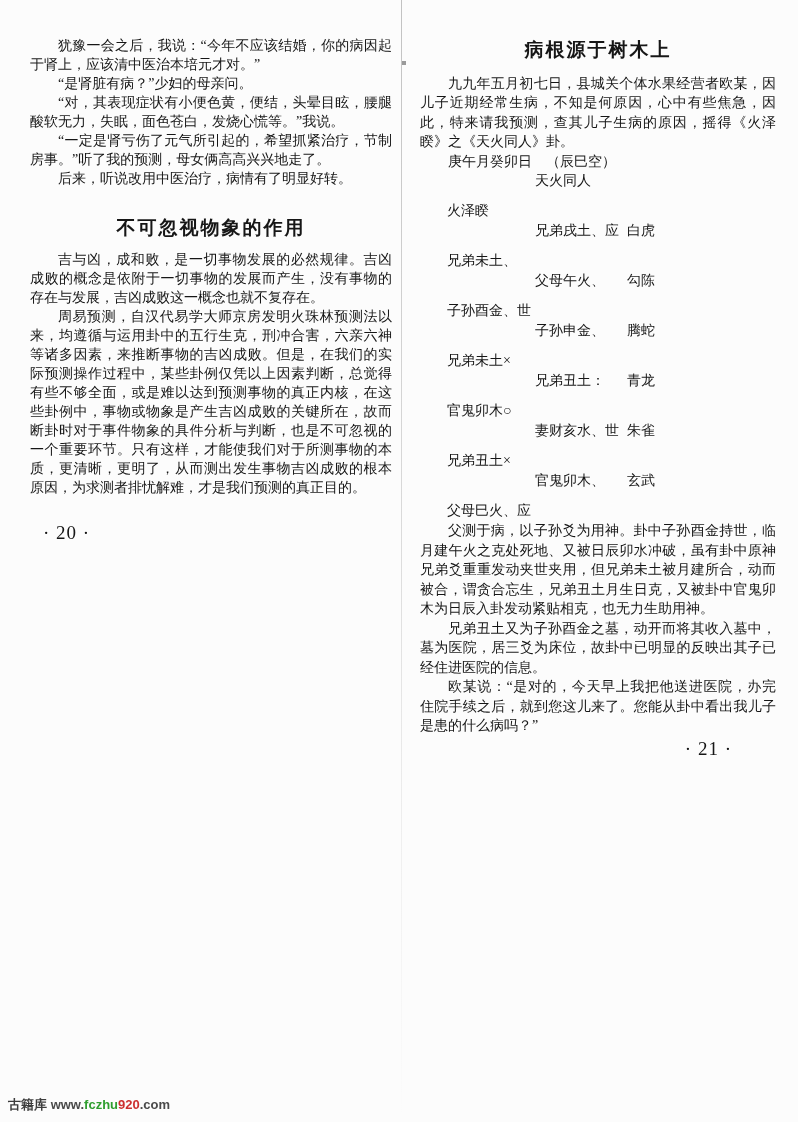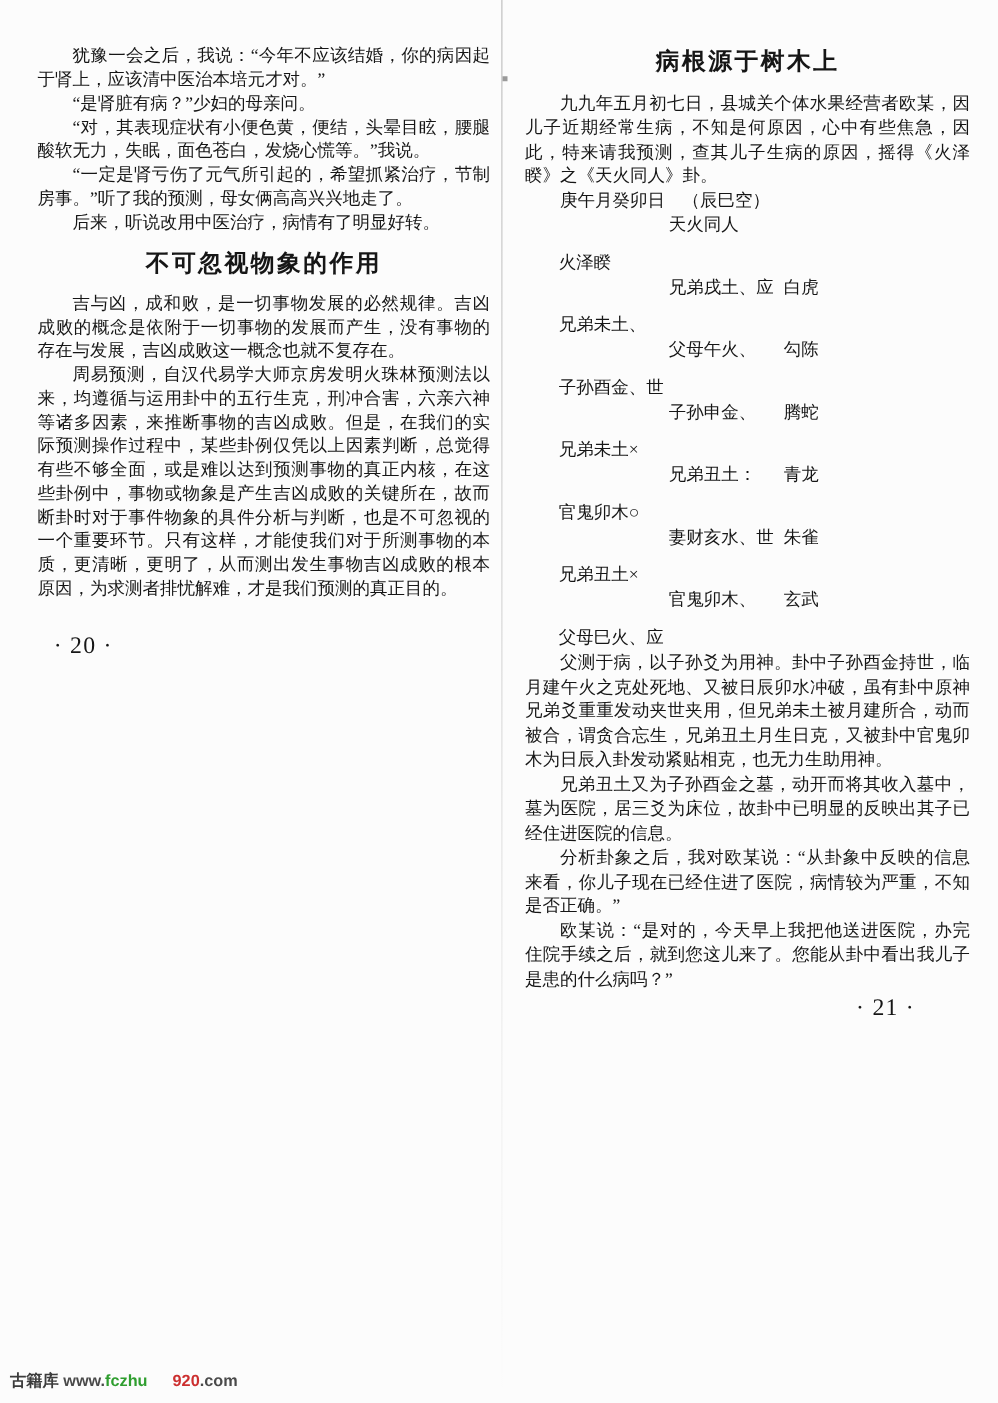--- a/index.html
+++ b/index.html
@@ -50,21 +50,21 @@
     line-height: 19.5px;
   }
   p {
     margin: 0;
     text-indent: 2em;
   }
   h2 {
     font-size: 19px;
     font-weight: 700;
     text-align: center;
-    margin: 14px 0 13px 0;
+    margin: 30px 0 13px 0;
     letter-spacing: 2px;
     text-indent: 0;
   }
   .col-right h2 {
     margin: 0 0 14px 0;
   }
   .date-line {
     text-indent: 2em;
   }
   .hex-table {
@@ -98,21 +98,21 @@
     position: absolute;
     left: 8px;
     top: 1096px;
     font-family: "Liberation Sans", "DejaVu Sans", sans-serif;
     font-size: 13px;
     font-weight: 700;
     color: #3c3c3c;
     white-space: nowrap;
   }
   .wm-green { color: #2f9e2f; }
-  .wm-red   { color: #cc2f2f; padding-left: 20px; }
+  .wm-red   { color: #cc2f2f; }
   .wm-gray  { color: #4a4a4a; }
 </style>
 </head>
 <body>
 
 <div class="gutter"></div>
 <div class="speck"></div>
 
 <div class="col col-left">
   <p>犹豫一会之后，我说：“今年不应该结婚，你的病因起于肾上，应该清中医治本培元才对。”</p>
@@ -168,21 +168,20 @@
     </div>
     <div class="hex-row">
       <span class="hex-c1">父母巳火、应</span>
       <span class="hex-c2">官鬼卯木、</span>
       <span class="hex-c3">玄武</span>
     </div>
   </div>
 
   <p>父测于病，以子孙爻为用神。卦中子孙酉金持世，临月建午火之克处死地、又被日辰卯水冲破，虽有卦中原神兄弟爻重重发动夹世夹用，但兄弟未土被月建所合，动而被合，谓贪合忘生，兄弟丑土月生日克，又被卦中官鬼卯木为日辰入卦发动紧贴相克，也无力生助用神。</p>
   <p>兄弟丑土又为子孙酉金之墓，动开而将其收入墓中，墓为医院，居三爻为床位，故卦中已明显的反映出其子已经住进医院的信息。</p>
-  <p>分析卦象之后，我对欧某说：“从卦象中反映的信息来看，你儿子现在已经住进了医院，病情较为严重，不知是否正确。”</p>
   <p>欧某说：“是对的，今天早上我把他送进医院，办完住院手续之后，就到您这儿来了。您能从卦中看出我儿子是患的什么病吗？”</p>
 
   <p class="pagenum pagenum-right">· 21 ·</p>
 </div>
 
 <div class="watermark">
   <span>古籍库</span>
   <span class="wm-gray">www.</span><span class="wm-green">fczhu</span><span class="wm-red">920</span><span class="wm-gray">.com</span>
 </div>
 

